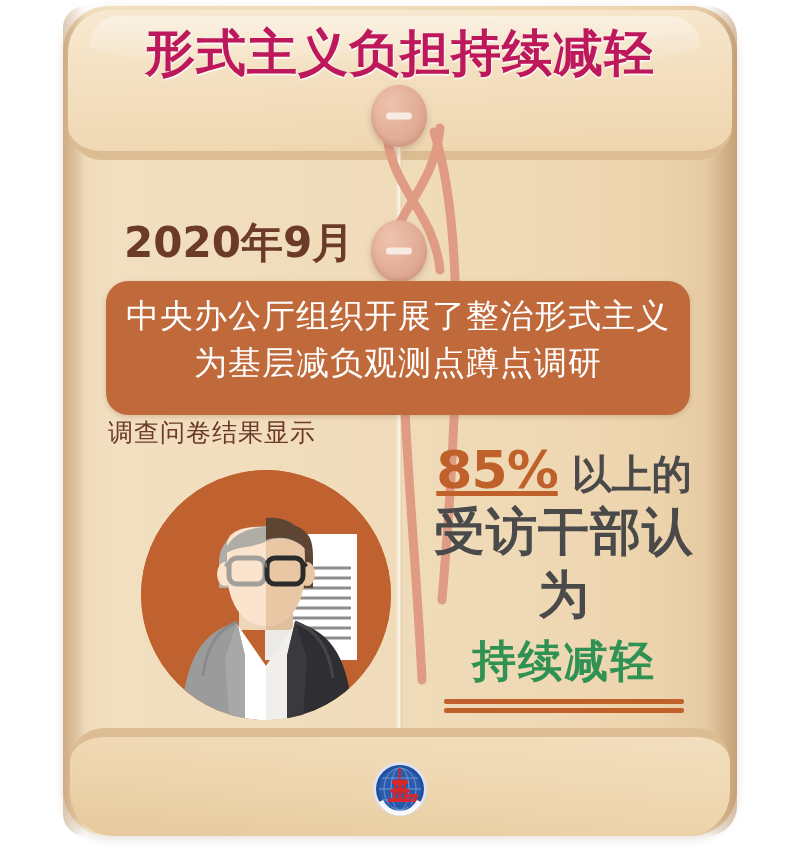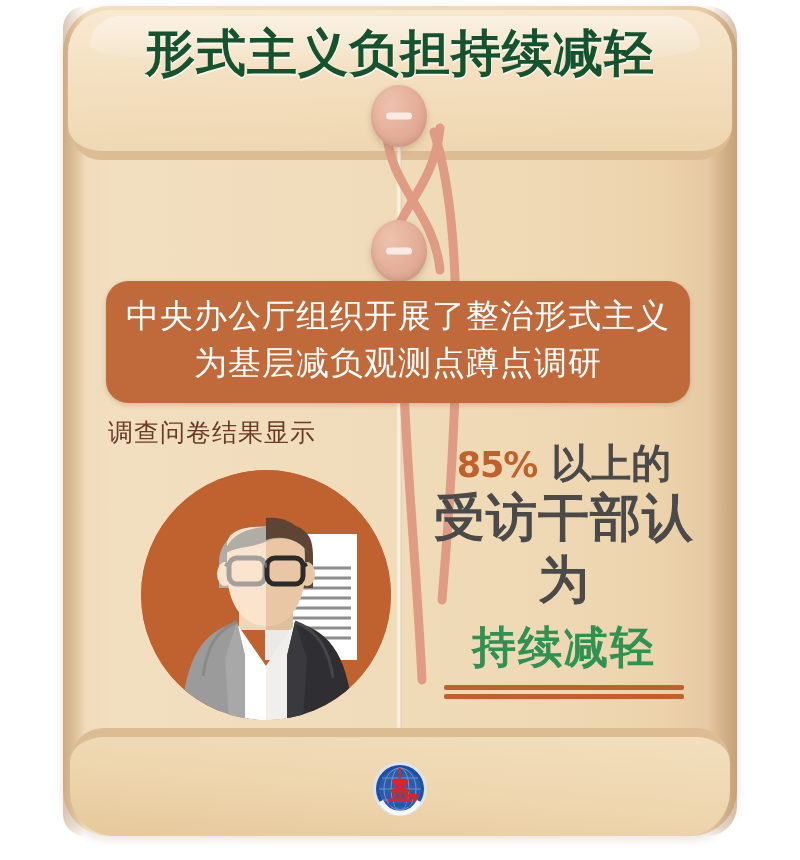--- a/index.html
+++ b/index.html
@@ -135,42 +135,42 @@
   
   .title {
     position: absolute;
     left: 0;
     top: 20px;
     width: 800px;
     text-align: center;
     font-size: 50px;
     font-weight: bold;
     letter-spacing: 1px;
-    color: #14532d;
+    color: #be185d;
     text-shadow: 0 2px 0 rgba(255,255,255,0.55), 1px 1px 0 rgba(255,255,255,0.6);
   }
 
   
   .date-label {
     position: absolute;
     left: 124px;
     top: 215px;
     font-size: 42px;
     font-weight: bold;
     color: #6b3a28;
     letter-spacing: 0px;
   }
 
   
   .stmt-box {
     position: absolute;
     left: 106px;
     top: 281px;
     width: 584px;
-    padding: 12px 16px 16px 16px;
+    padding: 12px 16px 28px 16px;
     box-sizing: border-box;
     border-radius: 22px;
     background: #c06a3c;
     color: #ffffff;
     font-size: 33px;
     line-height: 1.42;
     text-align: center;
     letter-spacing: 1px;
     box-shadow: 0 2px 5px rgba(130, 85, 50, 0.25);
   }
@@ -207,23 +207,24 @@
     color: #4a4a4a;
   }
   .stat-line1 {
     font-size: 40px;
     font-weight: bold;
     line-height: 1.18;
     white-space: nowrap;
   }
   .stat-pct {
     color: #c0612c;
-    font-size: 35px;
+    font-size: 52px;
     font-weight: bold;
     letter-spacing: -1px;
+    text-decoration: underline;
   }
   .stat-line {
     font-size: 51px;
     font-weight: bold;
     line-height: 1.22;
     letter-spacing: 1px;
   }
   .stat-green {
     margin-top: 6px;
     font-size: 44px;
@@ -275,20 +276,21 @@
     </g>
   </svg>
 
   <div class="clasp" id="clasp-top"></div>
   <div class="clasp" id="clasp-bottom"></div>
 
   <div class="flap-bottom"></div>
 
   <div class="title">形式主义负担持续减轻</div>
 
+  <div class="date-label">2020年9月</div>
 
   <div class="stmt-box">中央办公厅组织开展了整治形式主义为基层减负观测点蹲点调研</div>
 
   <div class="survey-label">调查问卷结果显示</div>
 
   <div class="avatar-wrap">
     <svg viewBox="0 0 250 250" width="250" height="250">
 
       <circle cx="125" cy="125" r="125" fill="#c0622f"></circle>
 

